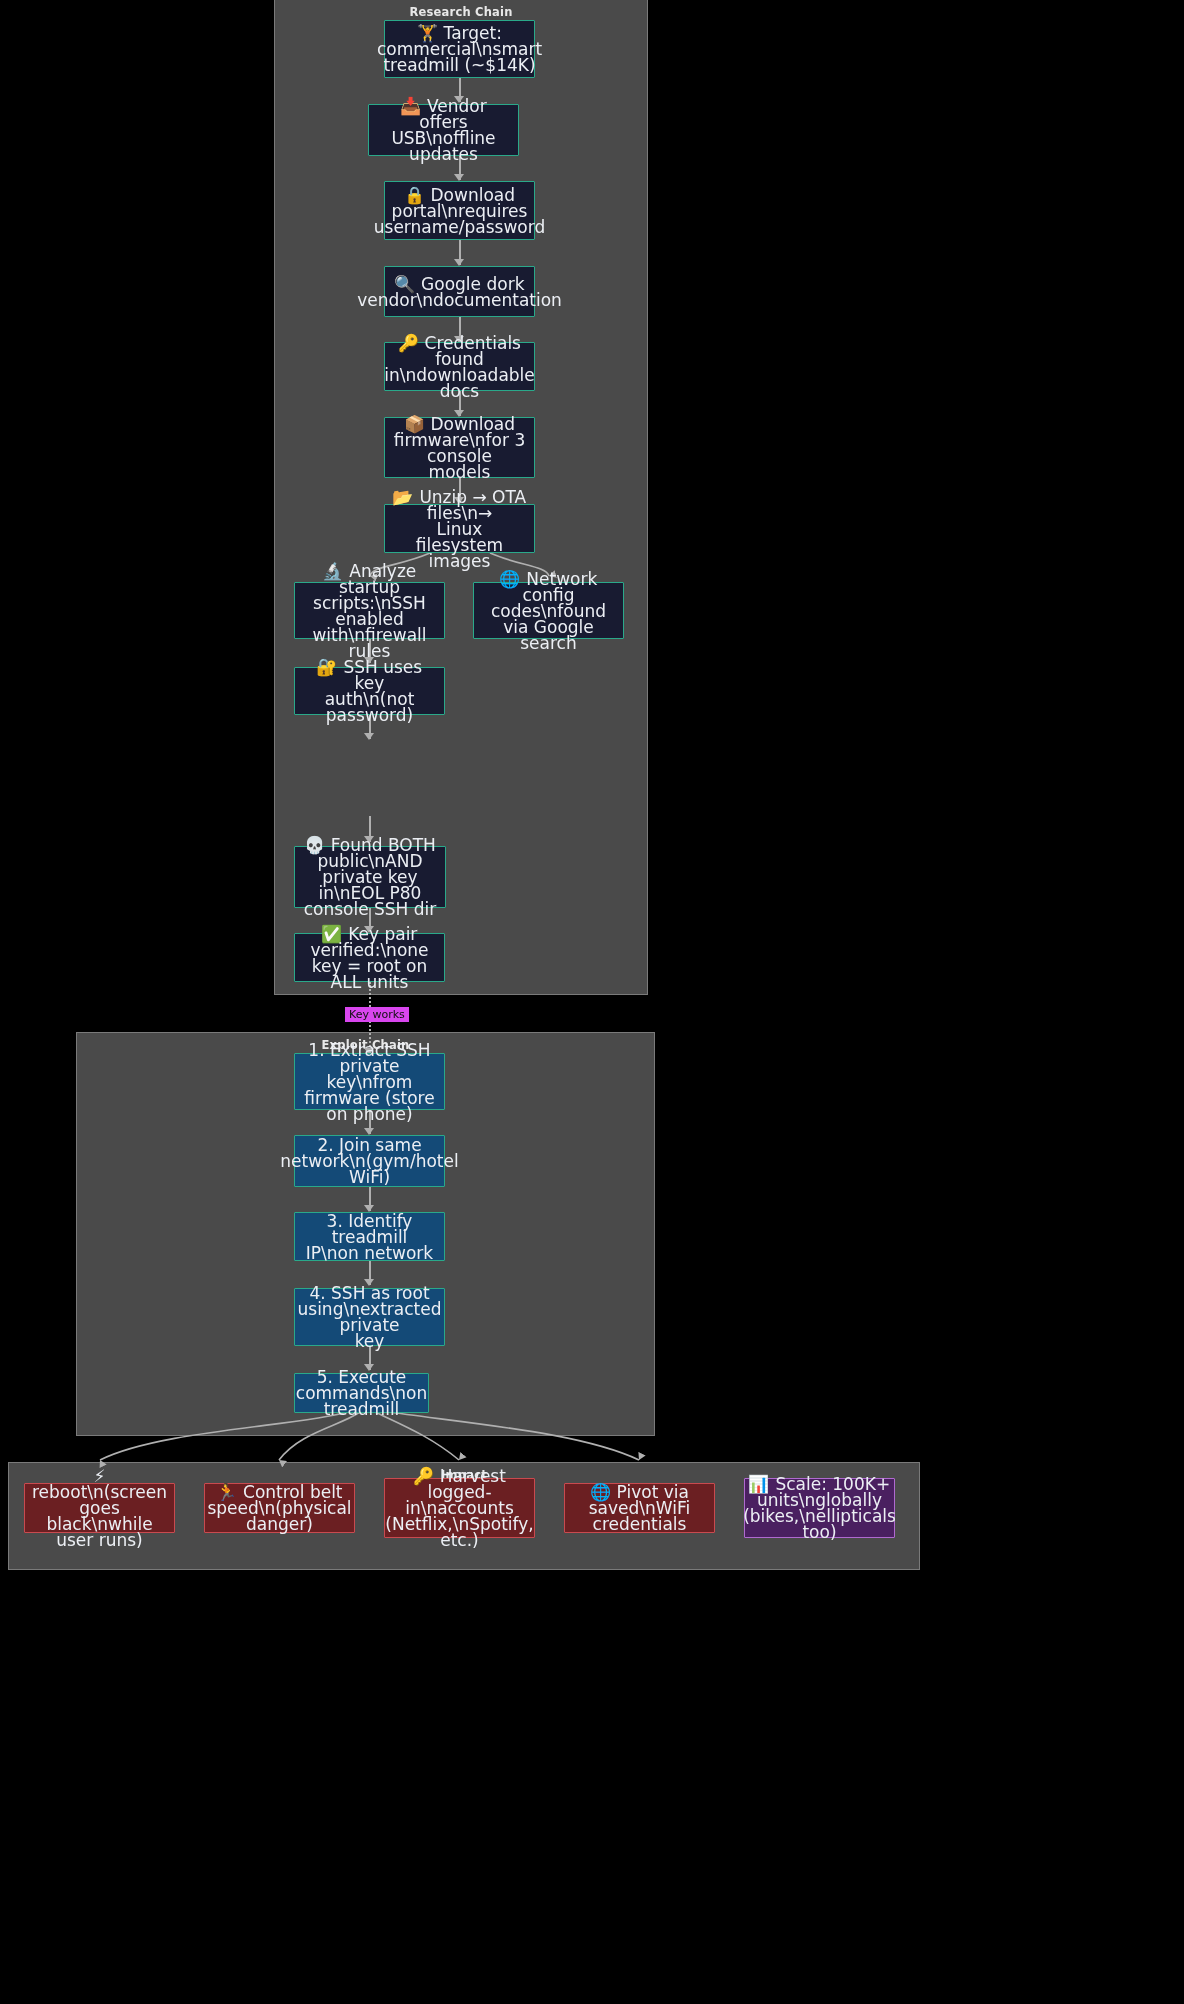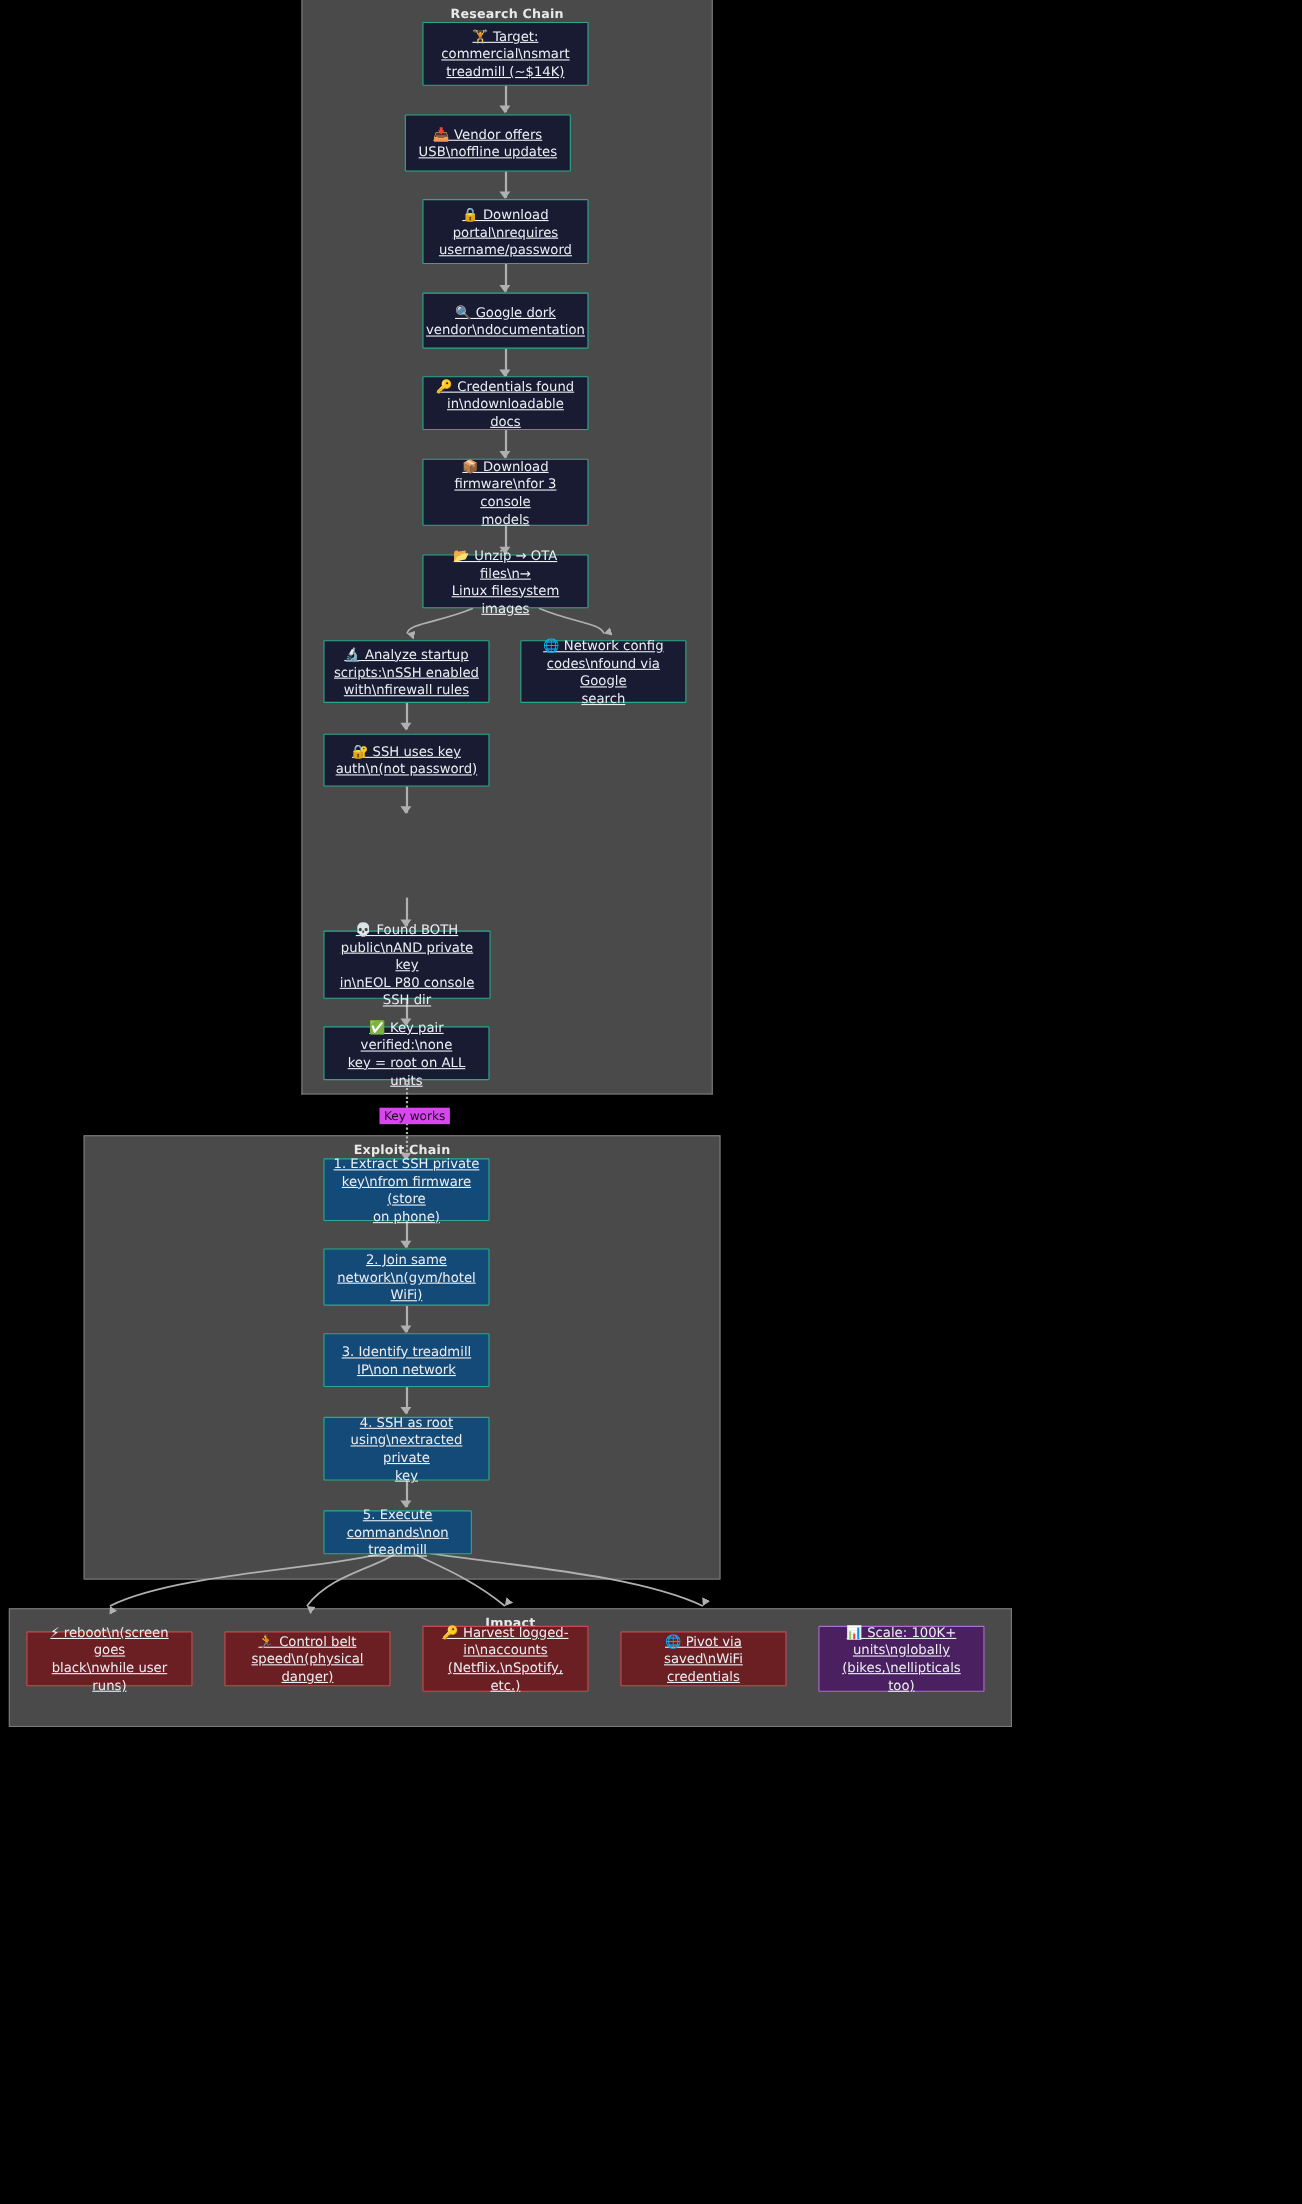--- a/index.html
+++ b/index.html
@@ -21,25 +21,24 @@
   #sg-exploit{left:76px;top:1032px;width:577px;height:402px;}
   #sg-exploit .subgraph-title{top:5px;}
   #sg-impact{left:8px;top:1462px;width:910px;height:106px;}
   #sg-impact .subgraph-title{top:5px;}
 
   
   .node{
     position:absolute;box-sizing:border-box;
     display:flex;align-items:center;justify-content:center;
     text-align:center;color:#eceff4;
-    font-size:12px;line-height:16px;
+    font-size:17px;line-height:16px;
     padding:5px 7px;
     border-radius:1px;
     z-index:5;
-    text-decoration:underline;
   }
   .n-research{background:#181b31;border:1.6px solid #2aa98a;}
   .n-exploit{background:#144a77;border:1.6px solid #2aa98a;}
   .n-impact{background:#6b1f22;border:1.6px solid #c94a4f;}
   .n-scale{background:#4a2060;border:1.6px solid #b06ad0;}
   .node span.txt{display:block;}
 
   
   .edge{position:absolute;background:#b0b0b0;z-index:2;}
   .v{width:1.6px;}

